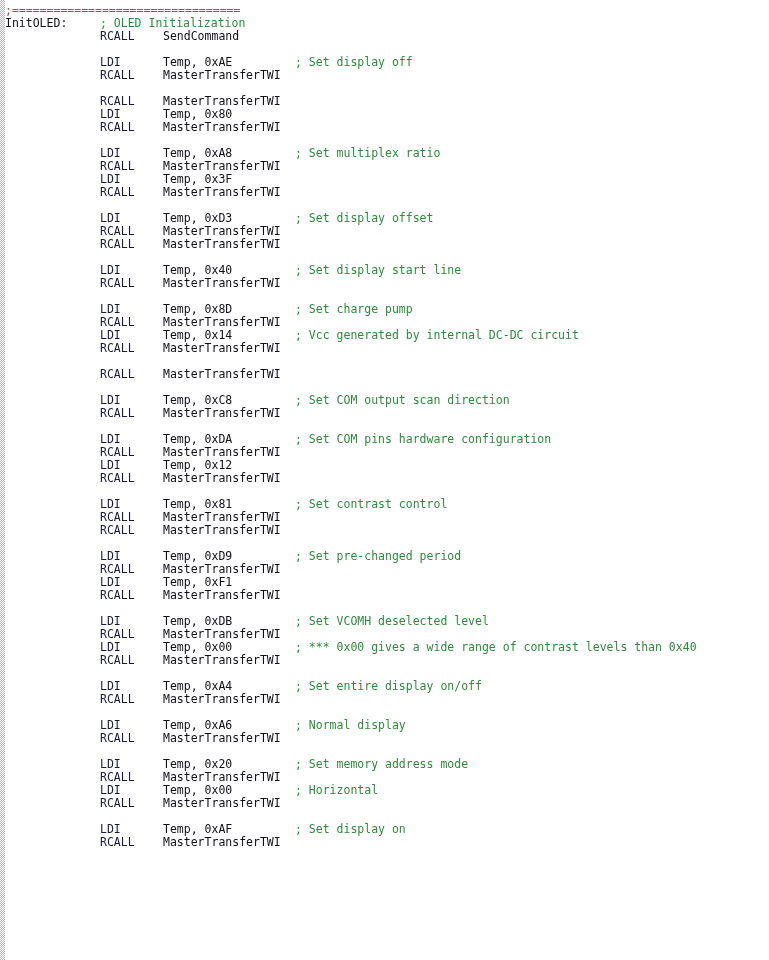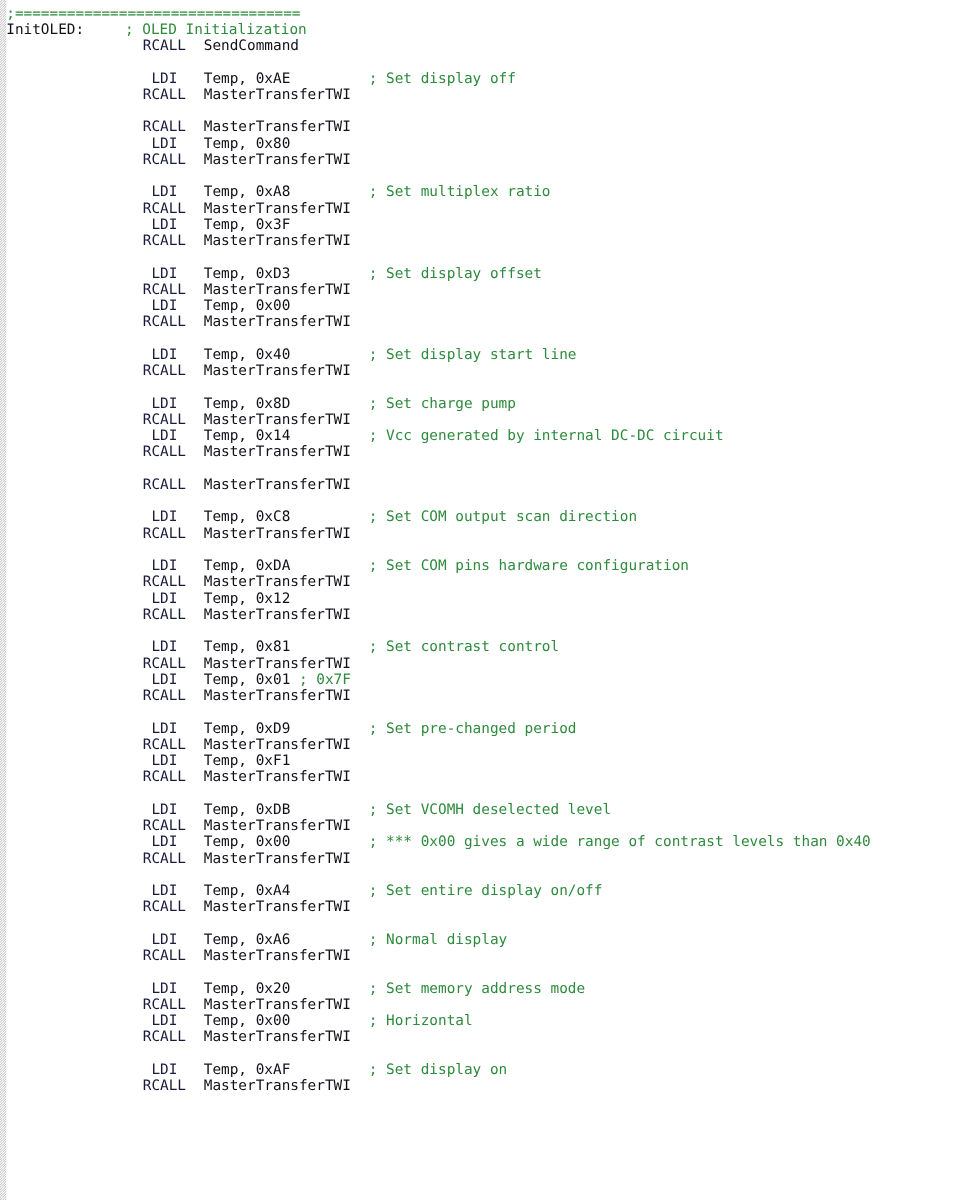--- a/index.html
+++ b/index.html
@@ -58,21 +58,20 @@
   
   .c-label {
     display: inline-block;
     width: 95px;
     color: #101018;
   }
   .c-mn {
     display: inline-block;
     width: 63px;
     color: #1a1a3c;
-    text-align: center;
   }
   .c-op {
     display: inline-block;
     width: 132px;
     color: #101018;
   }
   .c-op.wide { width: auto; }
   .cmt {
     color: #2e8b3d;
     margin-top: 36px;
@@ -99,21 +98,20 @@
       <div class="ln"><span class="c-label">&nbsp;</span><span class="c-mn">LDI</span><span class="c-op">Temp, 0x80</span></div>
       <div class="ln"><span class="c-label">&nbsp;</span><span class="c-mn">RCALL</span><span class="c-op">MasterTransferTWI</span></div>
       <div class="ln blank">&nbsp;</div>
       <div class="ln"><span class="c-label">&nbsp;</span><span class="c-mn">LDI</span><span class="c-op">Temp, 0xA8</span><span class="cmt">; Set multiplex ratio</span></div>
       <div class="ln"><span class="c-label">&nbsp;</span><span class="c-mn">RCALL</span><span class="c-op">MasterTransferTWI</span></div>
       <div class="ln"><span class="c-label">&nbsp;</span><span class="c-mn">LDI</span><span class="c-op">Temp, 0x3F</span></div>
       <div class="ln"><span class="c-label">&nbsp;</span><span class="c-mn">RCALL</span><span class="c-op">MasterTransferTWI</span></div>
       <div class="ln blank">&nbsp;</div>
       <div class="ln"><span class="c-label">&nbsp;</span><span class="c-mn">LDI</span><span class="c-op">Temp, 0xD3</span><span class="cmt">; Set display offset</span></div>
       <div class="ln"><span class="c-label">&nbsp;</span><span class="c-mn">RCALL</span><span class="c-op">MasterTransferTWI</span></div>
-      <div class="ln"><span class="c-label">&nbsp;</span><span class="c-mn">LDI</span><span class="c-op">Temp, 0x00</span></div>
       <div class="ln"><span class="c-label">&nbsp;</span><span class="c-mn">RCALL</span><span class="c-op">MasterTransferTWI</span></div>
       <div class="ln blank">&nbsp;</div>
       <div class="ln"><span class="c-label">&nbsp;</span><span class="c-mn">LDI</span><span class="c-op">Temp, 0x40</span><span class="cmt">; Set display start line</span></div>
       <div class="ln"><span class="c-label">&nbsp;</span><span class="c-mn">RCALL</span><span class="c-op">MasterTransferTWI</span></div>
       <div class="ln blank">&nbsp;</div>
       <div class="ln"><span class="c-label">&nbsp;</span><span class="c-mn">LDI</span><span class="c-op">Temp, 0x8D</span><span class="cmt">; Set charge pump</span></div>
       <div class="ln"><span class="c-label">&nbsp;</span><span class="c-mn">RCALL</span><span class="c-op">MasterTransferTWI</span></div>
       <div class="ln"><span class="c-label">&nbsp;</span><span class="c-mn">LDI</span><span class="c-op">Temp, 0x14</span><span class="cmt">; Vcc generated by internal DC-DC circuit</span></div>
       <div class="ln"><span class="c-label">&nbsp;</span><span class="c-mn">RCALL</span><span class="c-op">MasterTransferTWI</span></div>
       <div class="ln blank">&nbsp;</div>
@@ -122,21 +120,20 @@
       <div class="ln"><span class="c-label">&nbsp;</span><span class="c-mn">LDI</span><span class="c-op">Temp, 0xC8</span><span class="cmt">; Set COM output scan direction</span></div>
       <div class="ln"><span class="c-label">&nbsp;</span><span class="c-mn">RCALL</span><span class="c-op">MasterTransferTWI</span></div>
       <div class="ln blank">&nbsp;</div>
       <div class="ln"><span class="c-label">&nbsp;</span><span class="c-mn">LDI</span><span class="c-op">Temp, 0xDA</span><span class="cmt">; Set COM pins hardware configuration</span></div>
       <div class="ln"><span class="c-label">&nbsp;</span><span class="c-mn">RCALL</span><span class="c-op">MasterTransferTWI</span></div>
       <div class="ln"><span class="c-label">&nbsp;</span><span class="c-mn">LDI</span><span class="c-op">Temp, 0x12</span></div>
       <div class="ln"><span class="c-label">&nbsp;</span><span class="c-mn">RCALL</span><span class="c-op">MasterTransferTWI</span></div>
       <div class="ln blank">&nbsp;</div>
       <div class="ln"><span class="c-label">&nbsp;</span><span class="c-mn">LDI</span><span class="c-op">Temp, 0x81</span><span class="cmt">; Set contrast control</span></div>
       <div class="ln"><span class="c-label">&nbsp;</span><span class="c-mn">RCALL</span><span class="c-op">MasterTransferTWI</span></div>
-      <div class="ln"><span class="c-label">&nbsp;</span><span class="c-mn">LDI</span><span class="c-op wide">Temp, 0x01 </span><span class="cmt">; 0x7F</span></div>
       <div class="ln"><span class="c-label">&nbsp;</span><span class="c-mn">RCALL</span><span class="c-op">MasterTransferTWI</span></div>
       <div class="ln blank">&nbsp;</div>
       <div class="ln"><span class="c-label">&nbsp;</span><span class="c-mn">LDI</span><span class="c-op">Temp, 0xD9</span><span class="cmt">; Set pre-changed period</span></div>
       <div class="ln"><span class="c-label">&nbsp;</span><span class="c-mn">RCALL</span><span class="c-op">MasterTransferTWI</span></div>
       <div class="ln"><span class="c-label">&nbsp;</span><span class="c-mn">LDI</span><span class="c-op">Temp, 0xF1</span></div>
       <div class="ln"><span class="c-label">&nbsp;</span><span class="c-mn">RCALL</span><span class="c-op">MasterTransferTWI</span></div>
       <div class="ln blank">&nbsp;</div>
       <div class="ln"><span class="c-label">&nbsp;</span><span class="c-mn">LDI</span><span class="c-op">Temp, 0xDB</span><span class="cmt">; Set VCOMH deselected level</span></div>
       <div class="ln"><span class="c-label">&nbsp;</span><span class="c-mn">RCALL</span><span class="c-op">MasterTransferTWI</span></div>
       <div class="ln"><span class="c-label">&nbsp;</span><span class="c-mn">LDI</span><span class="c-op">Temp, 0x00</span><span class="cmt">; *** 0x00 gives a wide range of contrast levels than 0x40</span></div>

